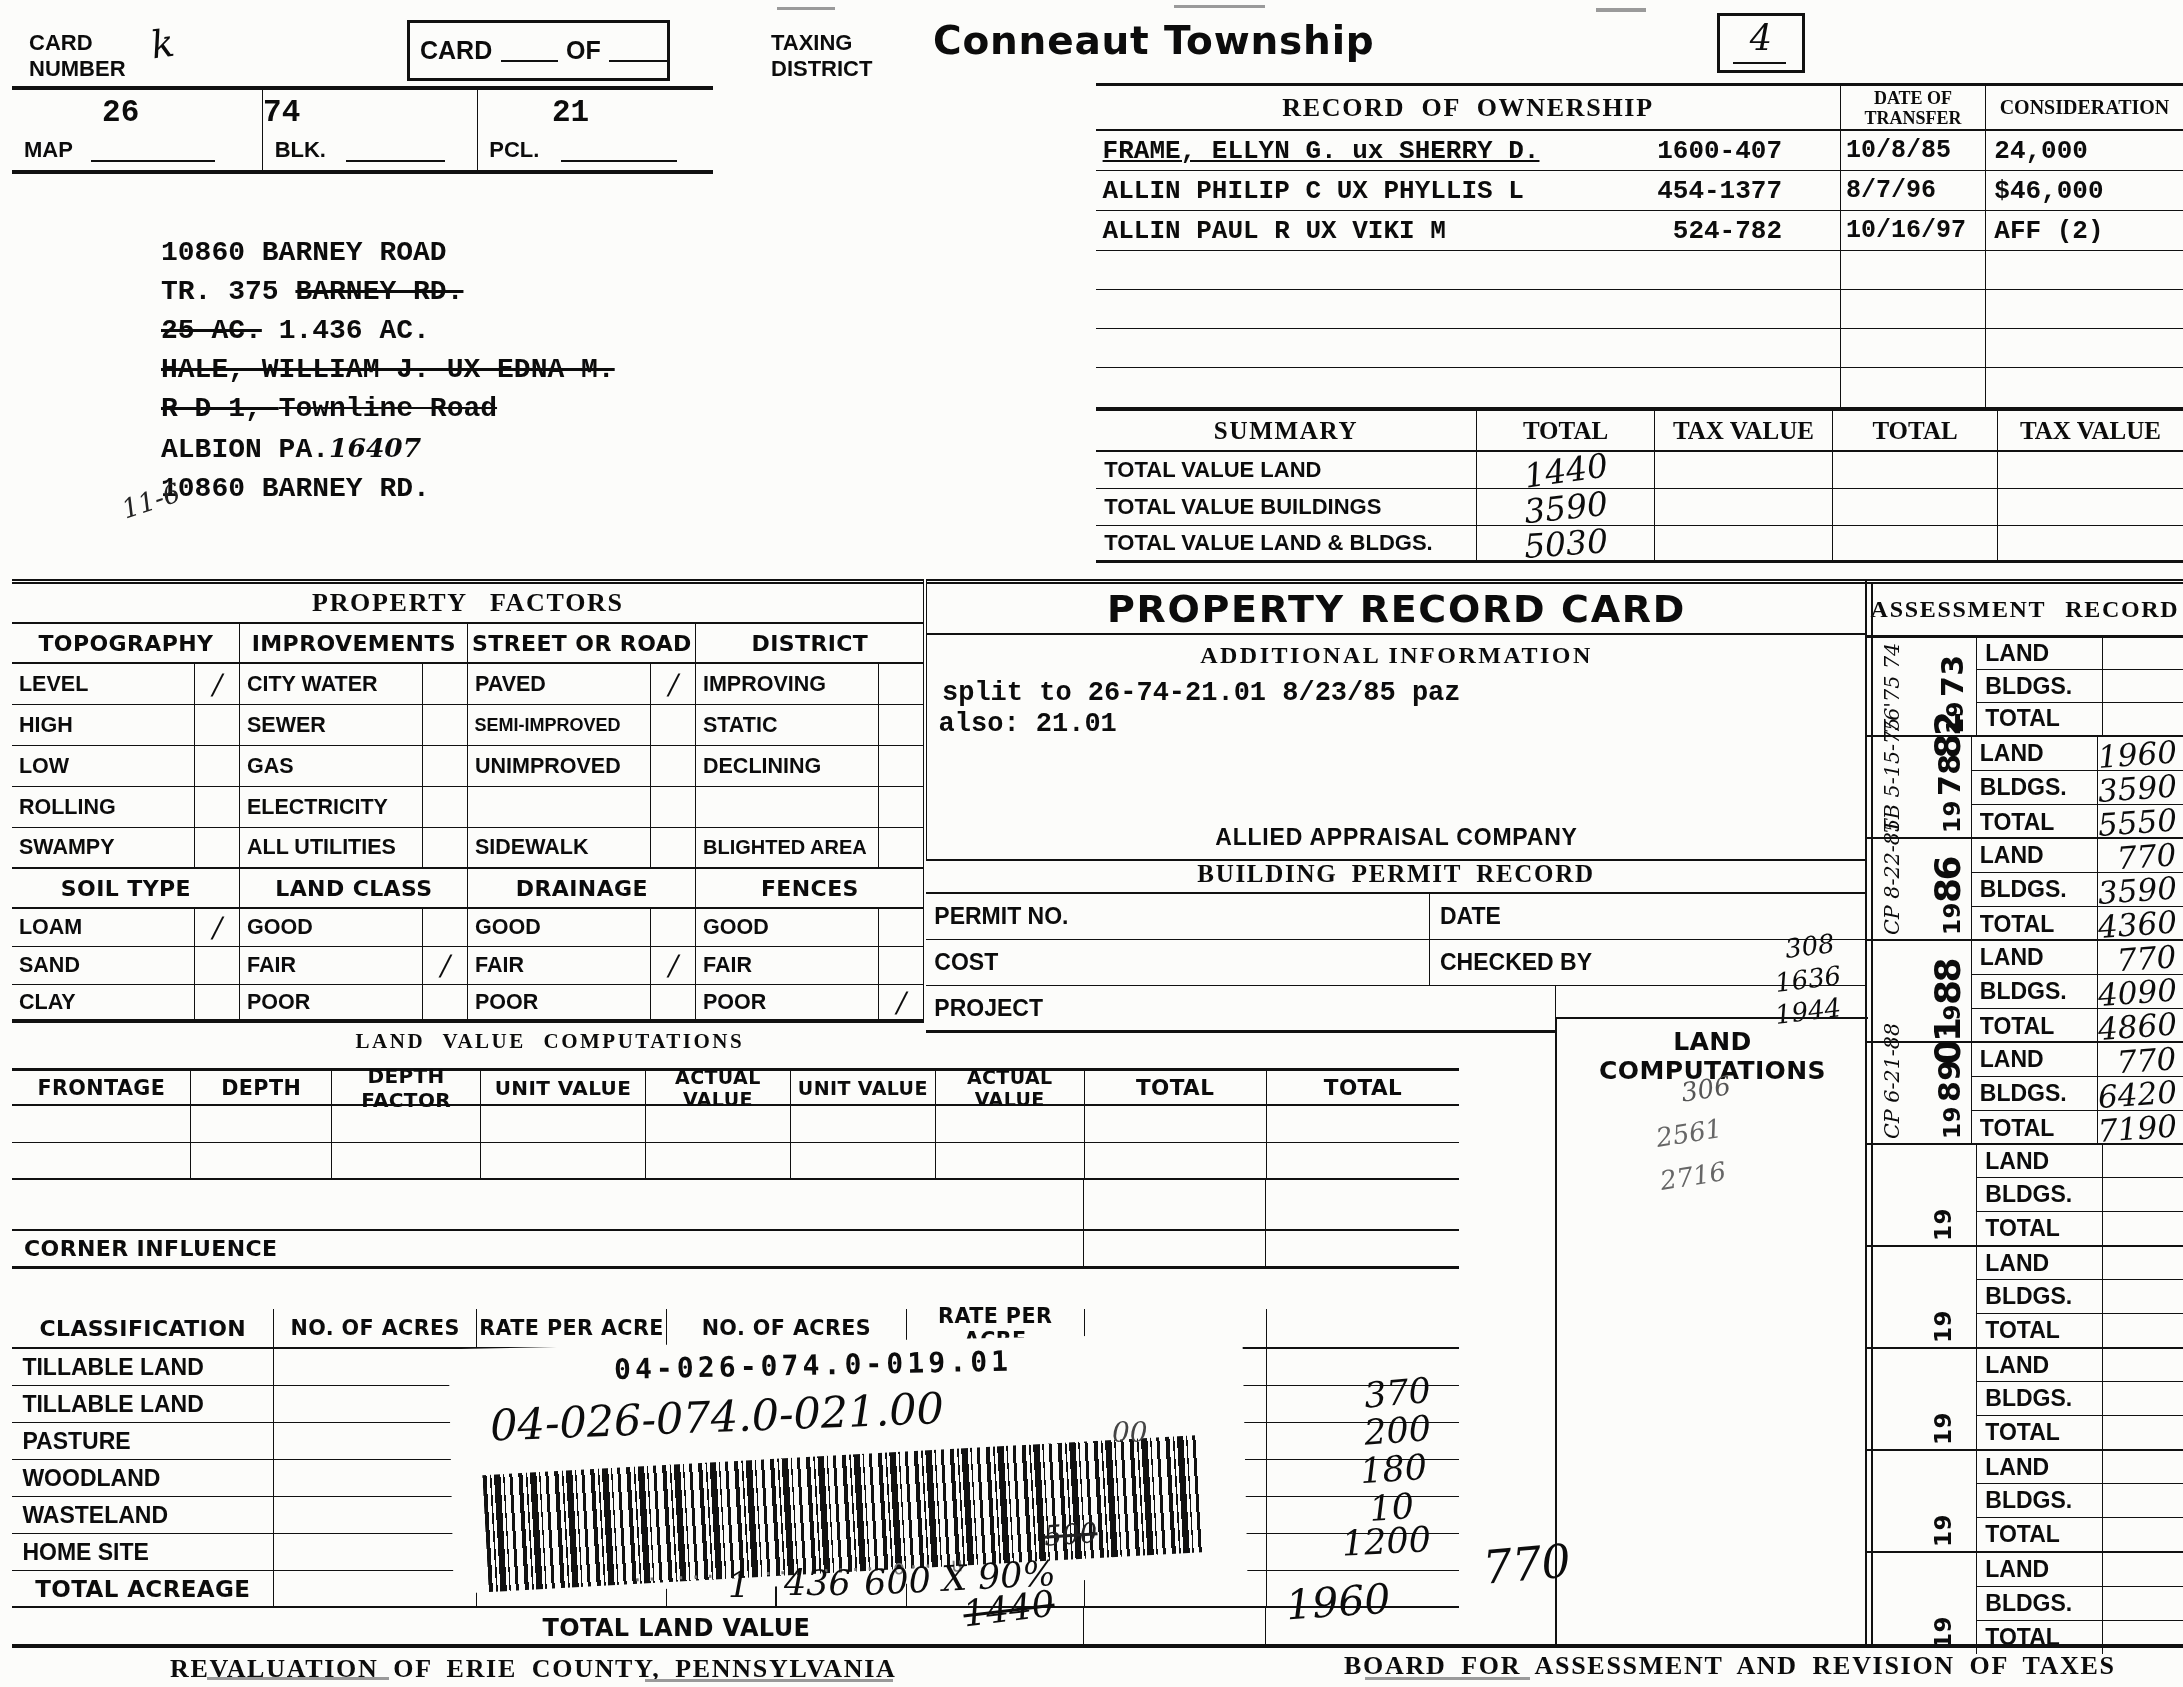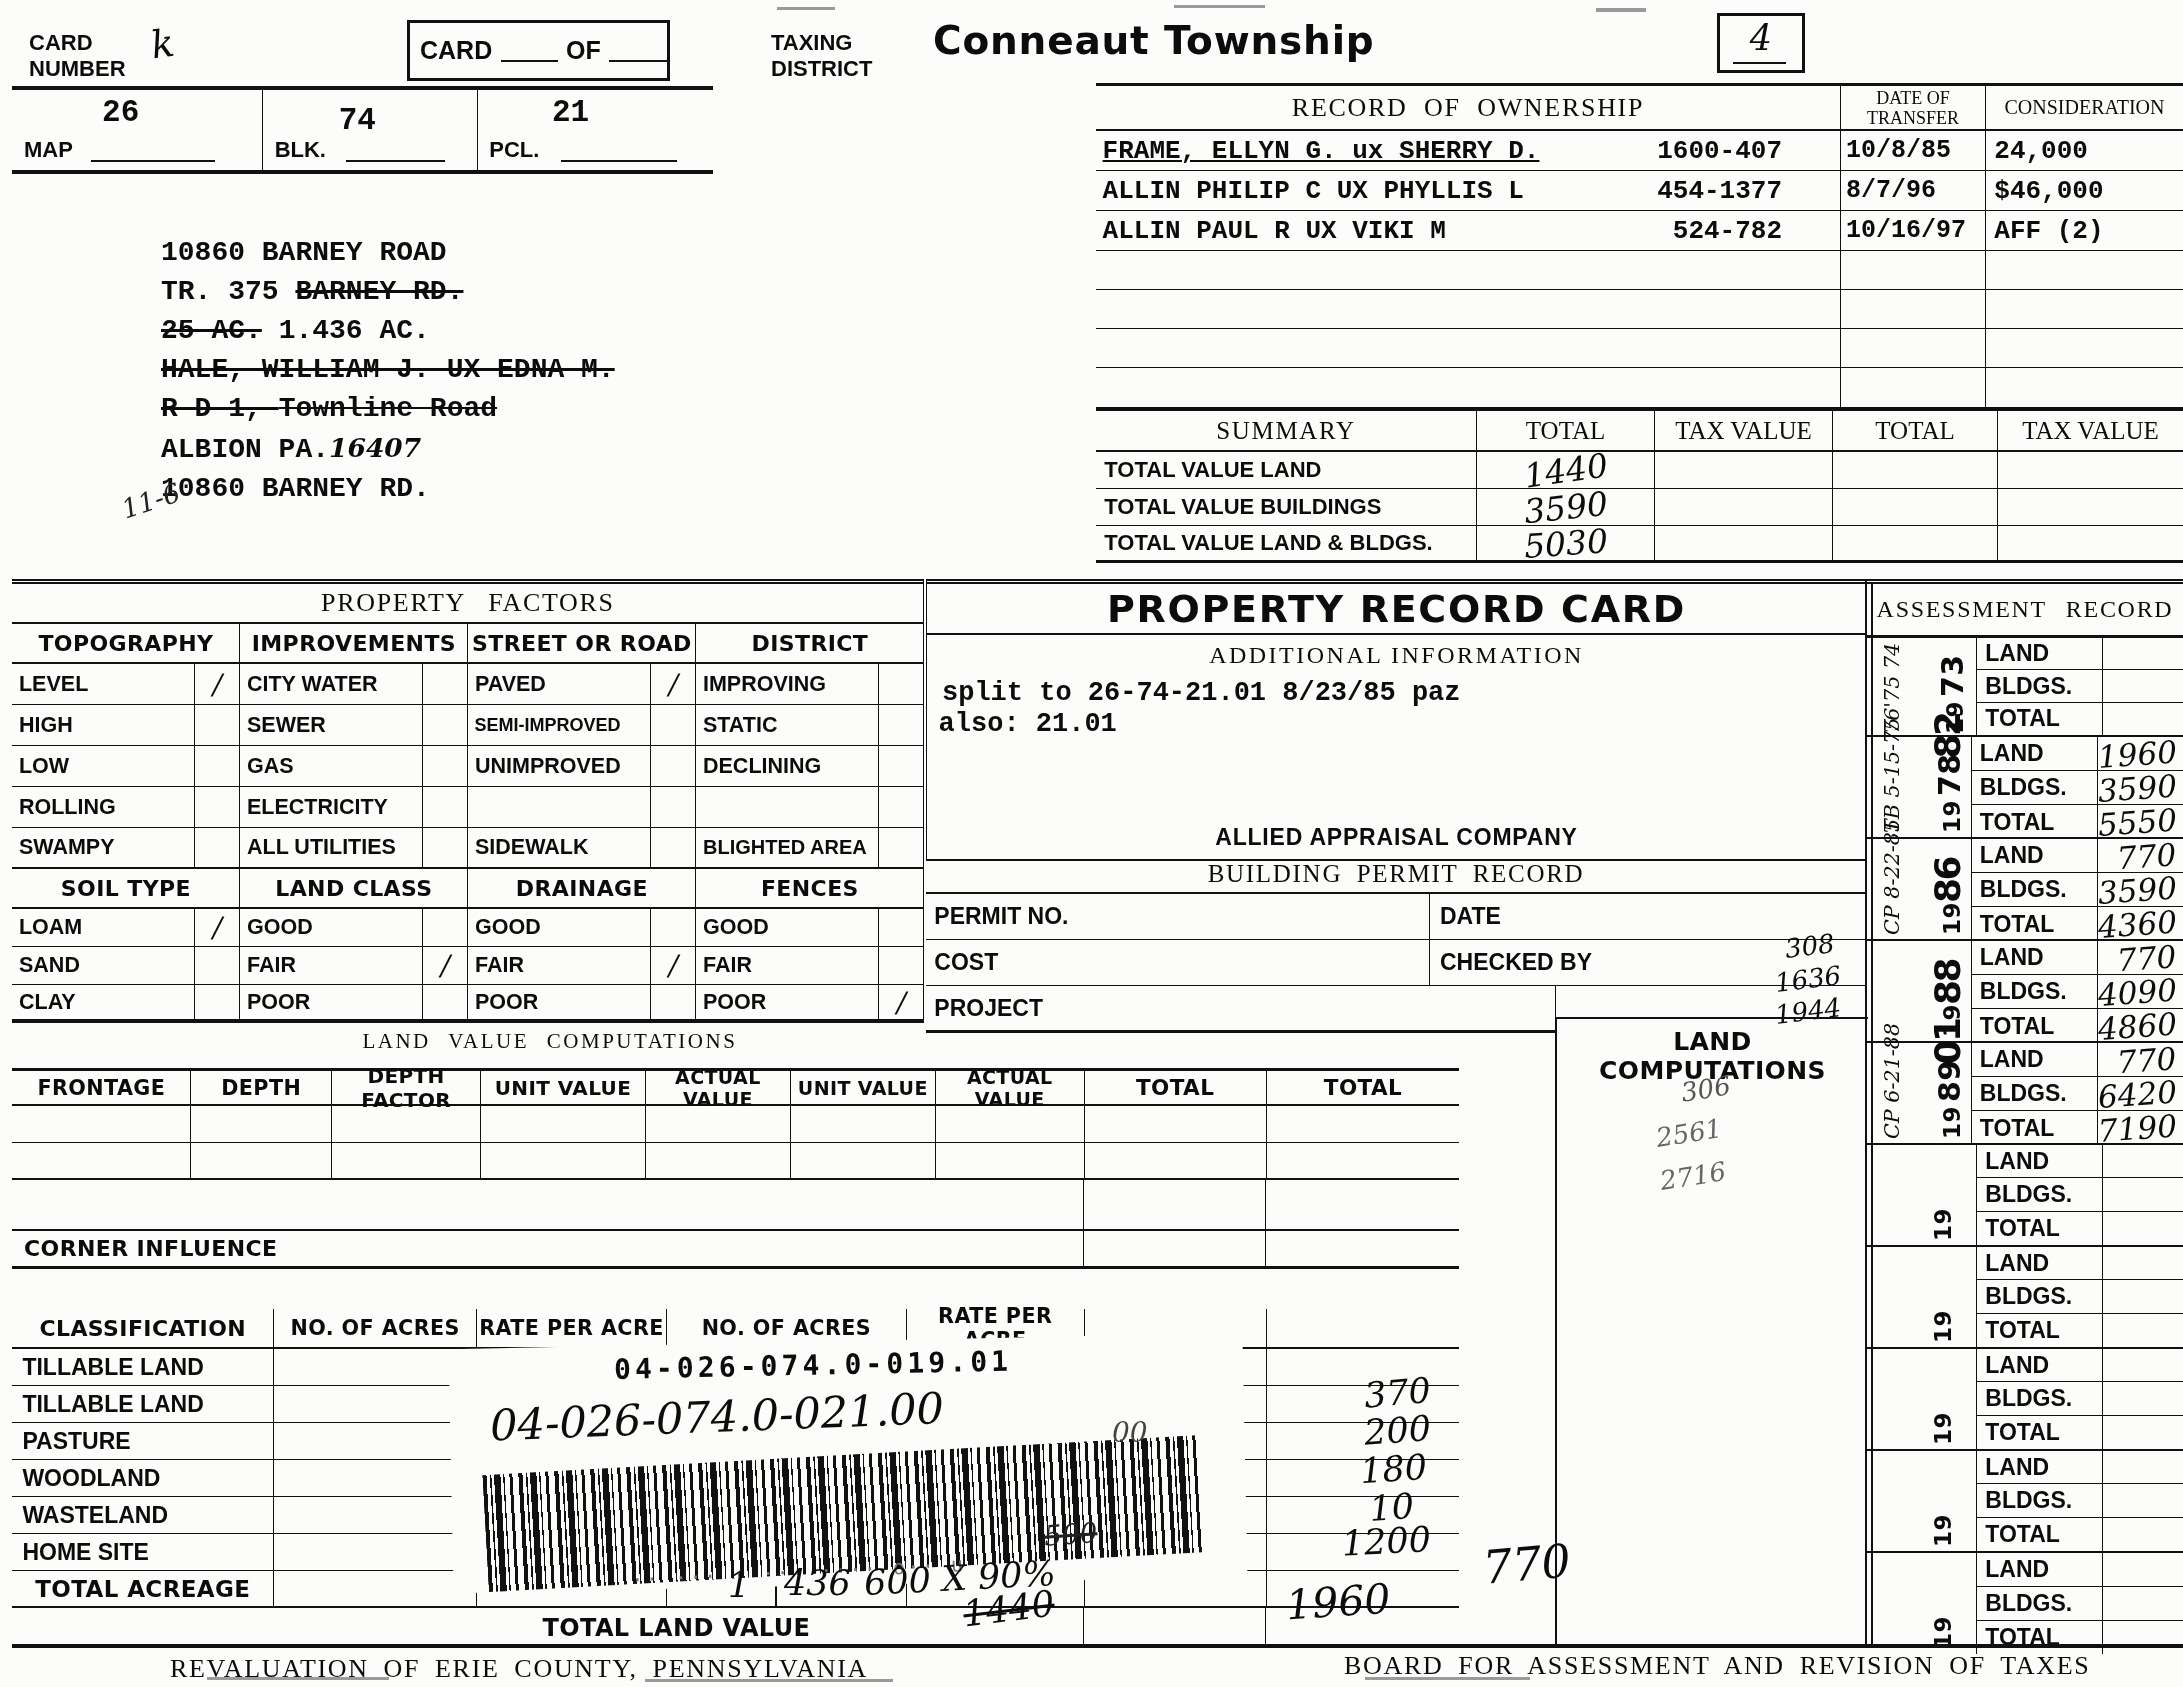--- a/index.html
+++ b/index.html
@@ -4,21 +4,21 @@
 <style>
   *{margin:0;padding:0;box-sizing:border-box}
   html,body{width:2183px;height:1687px}
   body{position:relative;background:#fcfcfa;color:#0c0c0c;font-family:"Liberation Sans",sans-serif;overflow:hidden}
   .abs{position:absolute}
   .row{display:flex}
   .cell{display:flex;align-items:center}
   .ctr{justify-content:center;text-align:center}
   .rt{justify-content:flex-end;text-align:right}
   .lbl{font-family:"Liberation Sans",sans-serif;font-weight:700}
-  .srf{font-family:"Liberation Serif",serif;font-weight:400}
+  .srf{font-family:"Liberation Serif",serif;font-weight:700}
   .stp{font-family:"DejaVu Sans",sans-serif;font-weight:700;letter-spacing:0.4px}
   .mono{font-family:"Liberation Mono",monospace;font-weight:700}
   .hw{font-family:"DejaVu Serif",serif;font-style:italic}
   .stk{text-decoration:line-through;text-decoration-thickness:2.5px}
   .u{text-decoration:underline}
   .bt4{border-top:3.3px solid #111}.bt3{border-top:2.5px solid #111}
   .bb2{border-bottom:1.7px solid #111}.bb3{border-bottom:2.5px solid #111}.bb4{border-bottom:3.3px solid #111}
   .bl2{border-left:1.7px solid #111}.br2{border-right:1.7px solid #111}
   .dbl{border-top:5.8px double #111}
   .vt{position:absolute;transform:rotate(-90deg);transform-origin:left top;white-space:nowrap}
@@ -54,21 +54,21 @@
   <div style="position:absolute;bottom:6.6px;left:13.2px;width:53px;border-top:2.5px solid #111"></div>
 </div>
 
 <div class="abs row" style="left:12.4px;top:86px;width:701px;height:88px;border-top:4.1px solid #111;border-bottom:4.1px solid #111">
   <div class="cell" style="width:250px;position:relative">
     <span class="abs mono" style="left:0;right:33px;top:5px;text-align:center;font-size:31px">26</span>
     <span class="abs lbl" style="left:11.6px;bottom:6.6px;font-size:22px">MAP</span>
     <span class="abs blank" style="left:79px;bottom:8.3px;width:124px;height:1.7px"></span>
   </div>
   <div class="cell bl2" style="width:215px;position:relative">
-    <span class="abs mono" style="left:0;right:25px;top:13px;text-align:center;font-size:31px">74</span>
+    <span class="abs mono" style="left:0;right:25px;top:5px;text-align:left;font-size:31px">74</span>
     <span class="abs lbl" style="left:11.6px;bottom:6.6px;font-size:22px">BLK.</span>
     <span class="abs blank" style="left:83px;bottom:8.3px;width:99px;height:1.7px"></span>
   </div>
   <div class="cell bl2" style="width:237px;position:relative">
     <span class="abs mono" style="left:0;right:50px;top:5px;text-align:center;font-size:31px">21</span>
     <span class="abs lbl" style="left:11.6px;bottom:6.6px;font-size:22px">PCL.</span>
     <span class="abs blank" style="left:83px;bottom:8.3px;width:116px;height:1.7px"></span>
   </div>
 </div>
 

